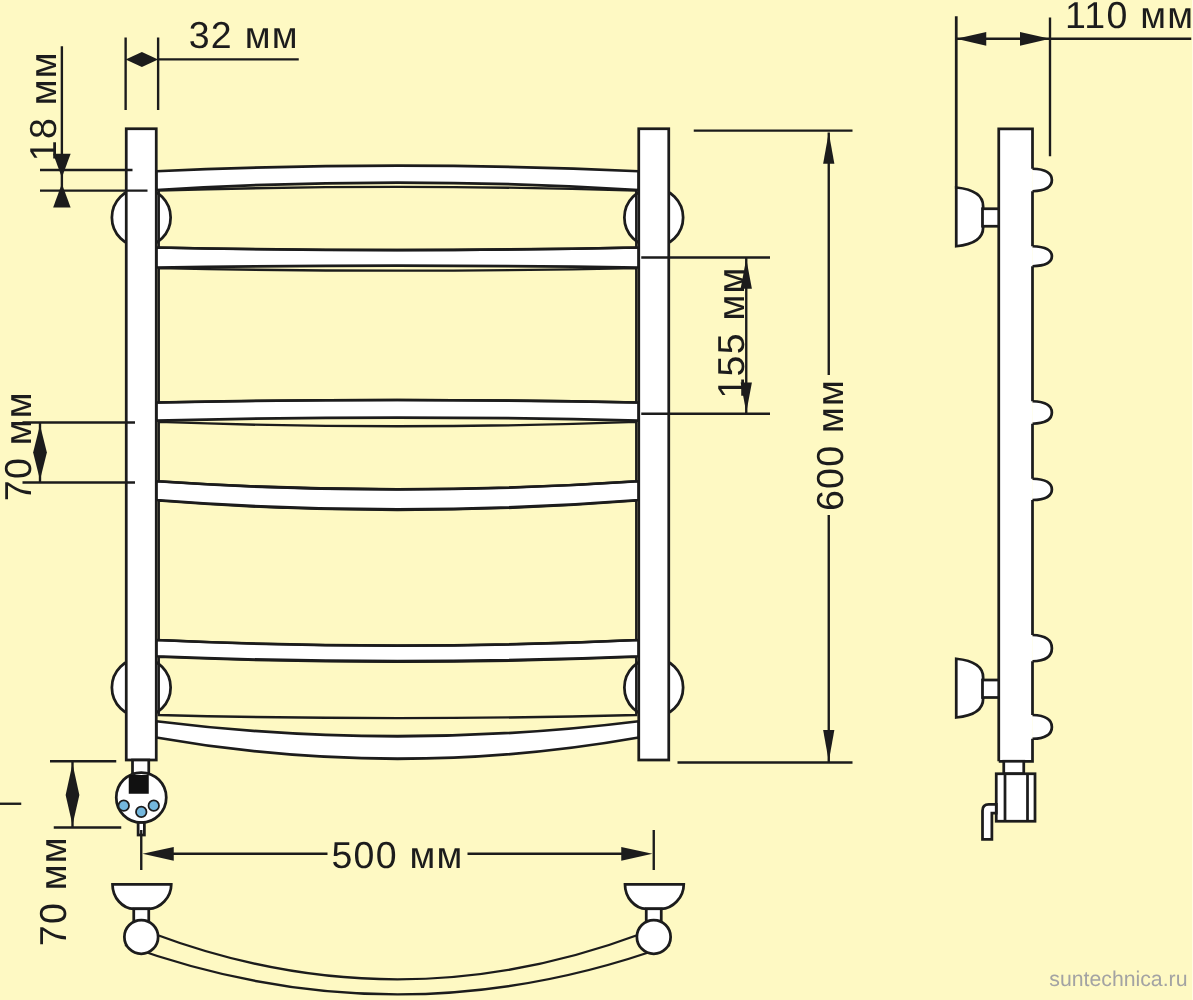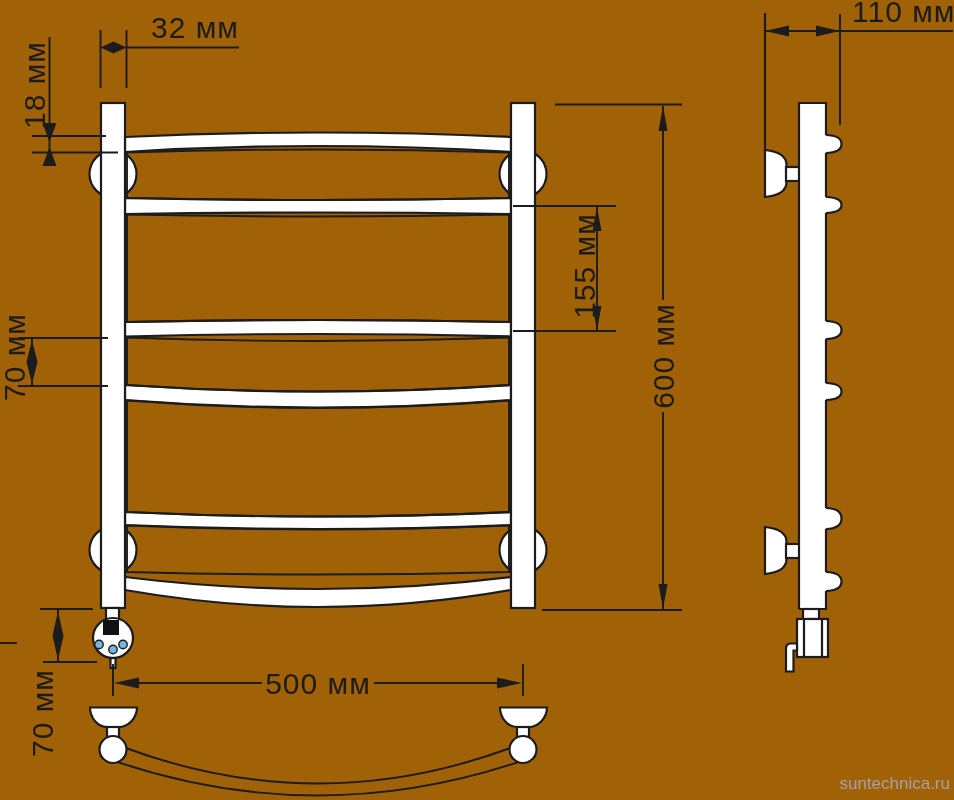--- a/index.html
+++ b/index.html
@@ -1,16 +1,16 @@
 <!DOCTYPE html>
 <html><head>
 <meta charset="utf-8">
 <style>
   html,body{margin:0;padding:0;background:#ffffff;}
-  .canvas{position:relative;width:954px;height:800px;background:#a16207;overflow:hidden;
+  .canvas{position:relative;width:954px;height:800px;background:#fef9c3;overflow:hidden;
           font-family:"Liberation Sans","DejaVu Sans",sans-serif;}
   svg{position:absolute;left:0;top:0;}
   .ln{stroke:#1c1c1c;stroke-width:2.2;fill:none;}
   .lnf{stroke:#1c1c1c;stroke-width:2.2;fill:#ffffff;}
   .dim{stroke:#1c1c1c;stroke-width:1.9;fill:none;}
   .arr{fill:#1c1c1c;stroke:none;}
   .dim-label{font-family:"Liberation Sans","DejaVu Sans",sans-serif;font-size:30px;
              fill:#1c1c1c;letter-spacing:1px;}
   .wm{font-family:"Liberation Sans","DejaVu Sans",sans-serif;font-size:17px;}
 </style>

